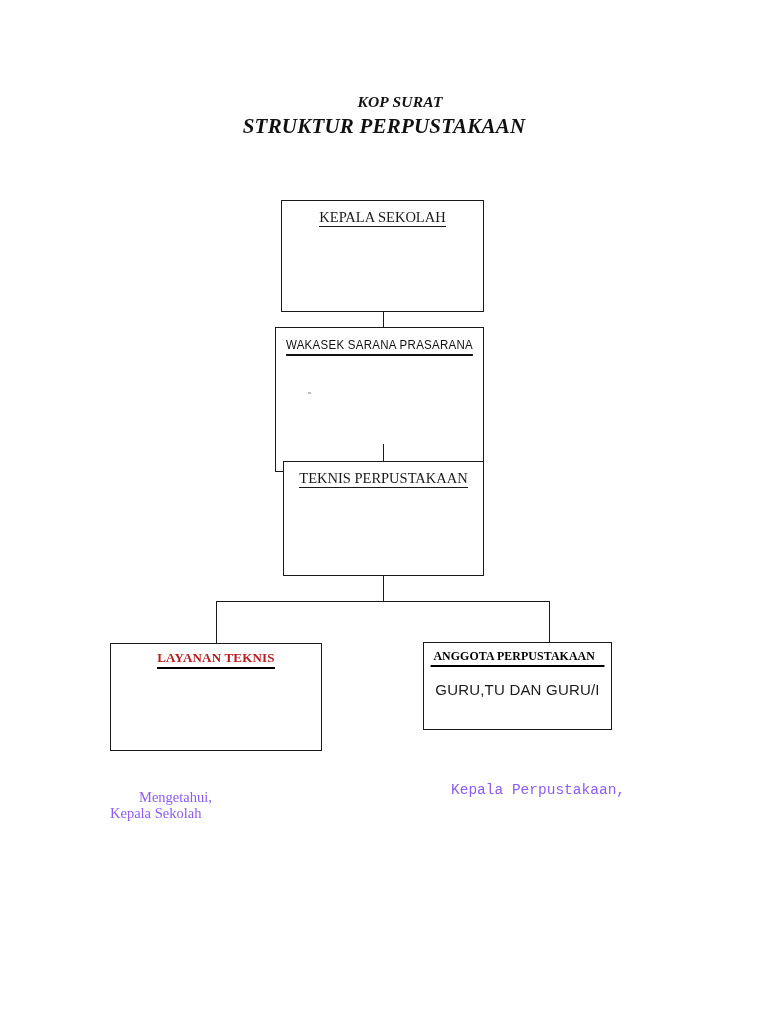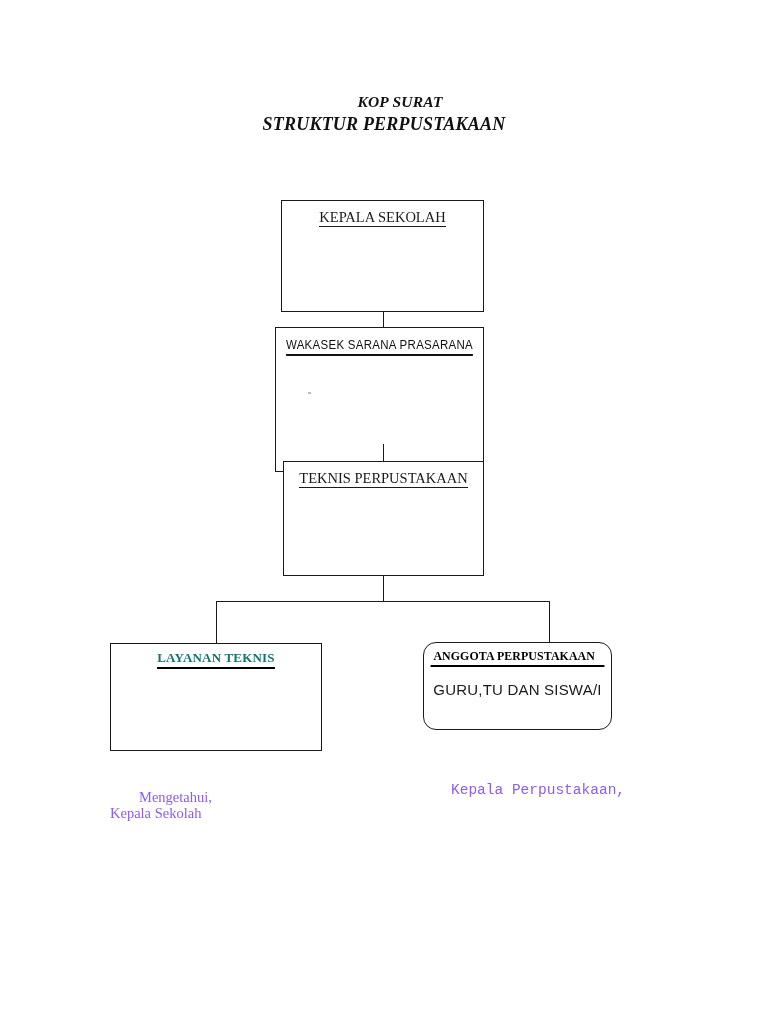--- a/index.html
+++ b/index.html
@@ -27,21 +27,21 @@
     width: 768px;
     text-align: center;
     font-family: "Liberation Serif", "DejaVu Serif", serif;
     font-weight: bold;
     font-style: italic;
     color: #111111;
     letter-spacing: 0.2px;
     white-space: nowrap;
   }
   .title-line1 { top: 93px;  font-size: 15.5px; margin-left: 16px; }
-  .title-line2 { top: 114px; font-size: 18px; }
+  .title-line2 { top: 114px; font-size: 21px; }
 
   
   .node {
     position: absolute;
     border: 1.6px solid #1a1a1a;
     background: #ffffff;
     box-sizing: border-box;
   }
   .node-label {
     position: absolute;
@@ -72,21 +72,21 @@
     transform: scaleX(0.92);
   }
   .ul-cond .txt {
     border-bottom: 2.2px solid #111111;
     padding-bottom: 2px;
   }
   .ul-bold {
     font-family: "Liberation Serif", "DejaVu Serif", serif;
     font-size: 13px;
     font-weight: bold;
-    color: #0f766e;
+    color: #b91c1c;
     letter-spacing: 0.2px;
   }
   .ul-bold .txt {
     border-bottom: 2px solid #000000;
     padding-bottom: 2px;
   }
   .ul-bold-cond {
     font-family: "Liberation Serif", "DejaVu Serif", serif;
     font-size: 12.5px;
     font-weight: bold;
@@ -168,22 +168,22 @@
   <div class="hline" style="left:216px; top:601px; width:334px;"></div>
 
   <div class="vline" style="left:216px; top:601px; height:43px;"></div>
 
   <div class="vline" style="left:549px; top:601px; height:42px;"></div>
 
   <div class="node" style="left:110px; top:643px; width:212px; height:108px;">
     <div class="node-label ul-bold" style="top:7px;"><span class="txt">LAYANAN TEKNIS</span></div>
   </div>
 
-  <div class="node" style="left:423px; top:642px; width:189px; height:88px;border-radius:13px;">
+  <div class="node" style="left:423px; top:642px; width:189px; height:88px;">
     <div class="node-label ul-bold-cond" style="top:7px;"><span class="txt">ANGGOTA PERPUSTAKAAN</span></div>
-    <div class="node-label plain-body" style="top:39px;">GURU,TU DAN SISWA/I</div>
+    <div class="node-label plain-body" style="top:39px;">GURU,TU DAN GURU/I</div>
   </div>
 
   <div class="sig" style="left:139px; top:788px;">Mengetahui,</div>
   <div class="sig" style="left:110px; top:804px;">Kepala Sekolah</div>
   <div class="sig" style="left:451px; top:781px;font-family:Liberation Mono, monospace;">Kepala Perpustakaan,</div>
 
 </div>
 
 </body></html>

